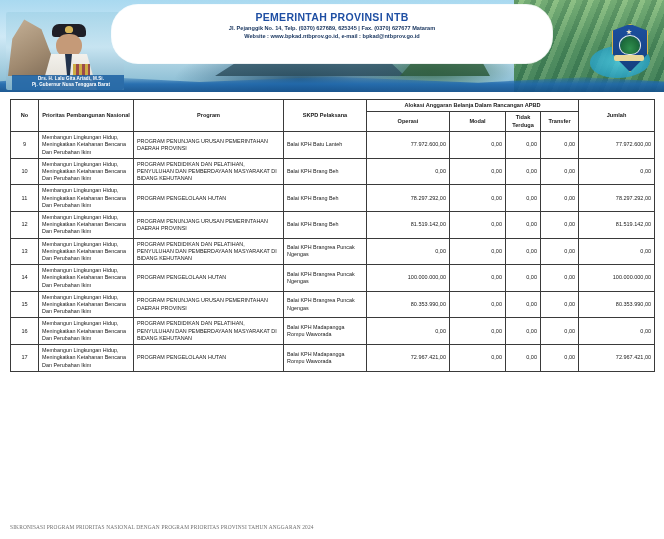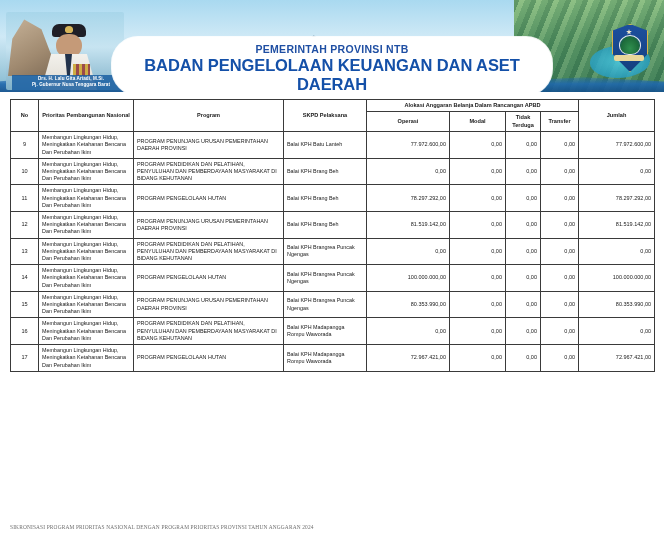--- a/index.html
+++ b/index.html
@@ -111,21 +111,21 @@
     line-height: 6px;
     font-weight: bold;
     text-align: center;
     padding: 1px 0 2px 0;
     letter-spacing: .1px;
   }
 
   
   .title-plate {
     position: absolute;
-    left: 112px; top: 37px;
+    left: 112px; top: 5px;
     width: 440px; height: 58px;
     background: #ffffff;
     border-radius: 26px;
     box-shadow: 0 0 0 1px rgba(255,255,255,.9);
     text-align: center;
   }
   .t-line1 {
     color: #1f4fa3;
     font-size: 10.5px;
     font-weight: bold;
@@ -251,21 +251,20 @@
       <div class="medals"></div>
     </div>
     <div class="gov-caption">
       <div>Drs. H. Lalu Gita Ariadi, M.Si.</div>
       <div>Pj. Gubernur Nusa Tenggara Barat</div>
     </div>
   </div>
 
   <div class="title-plate">
     <div class="t-line1">PEMERINTAH PROVINSI NTB</div>
-    <div class="t-line2">BADAN PENGELOLAAN KEUANGAN DAN ASET DAERAH</div>
     <div class="t-line3">Jl. Pejanggik No. 14, Telp. (0370) 627689, 625345 | Fax. (0370) 627677 Mataram</div>
     <div class="t-line4">Website : www.bpkad.ntbprov.go.id, e-mail : bpkad@ntbprov.go.id</div>
   </div>
 
   <div class="emblem">
     <div class="shield"></div>
     <div class="star"></div>
     <div class="inner"></div>
     <div class="ribbon"></div>
   </div>

